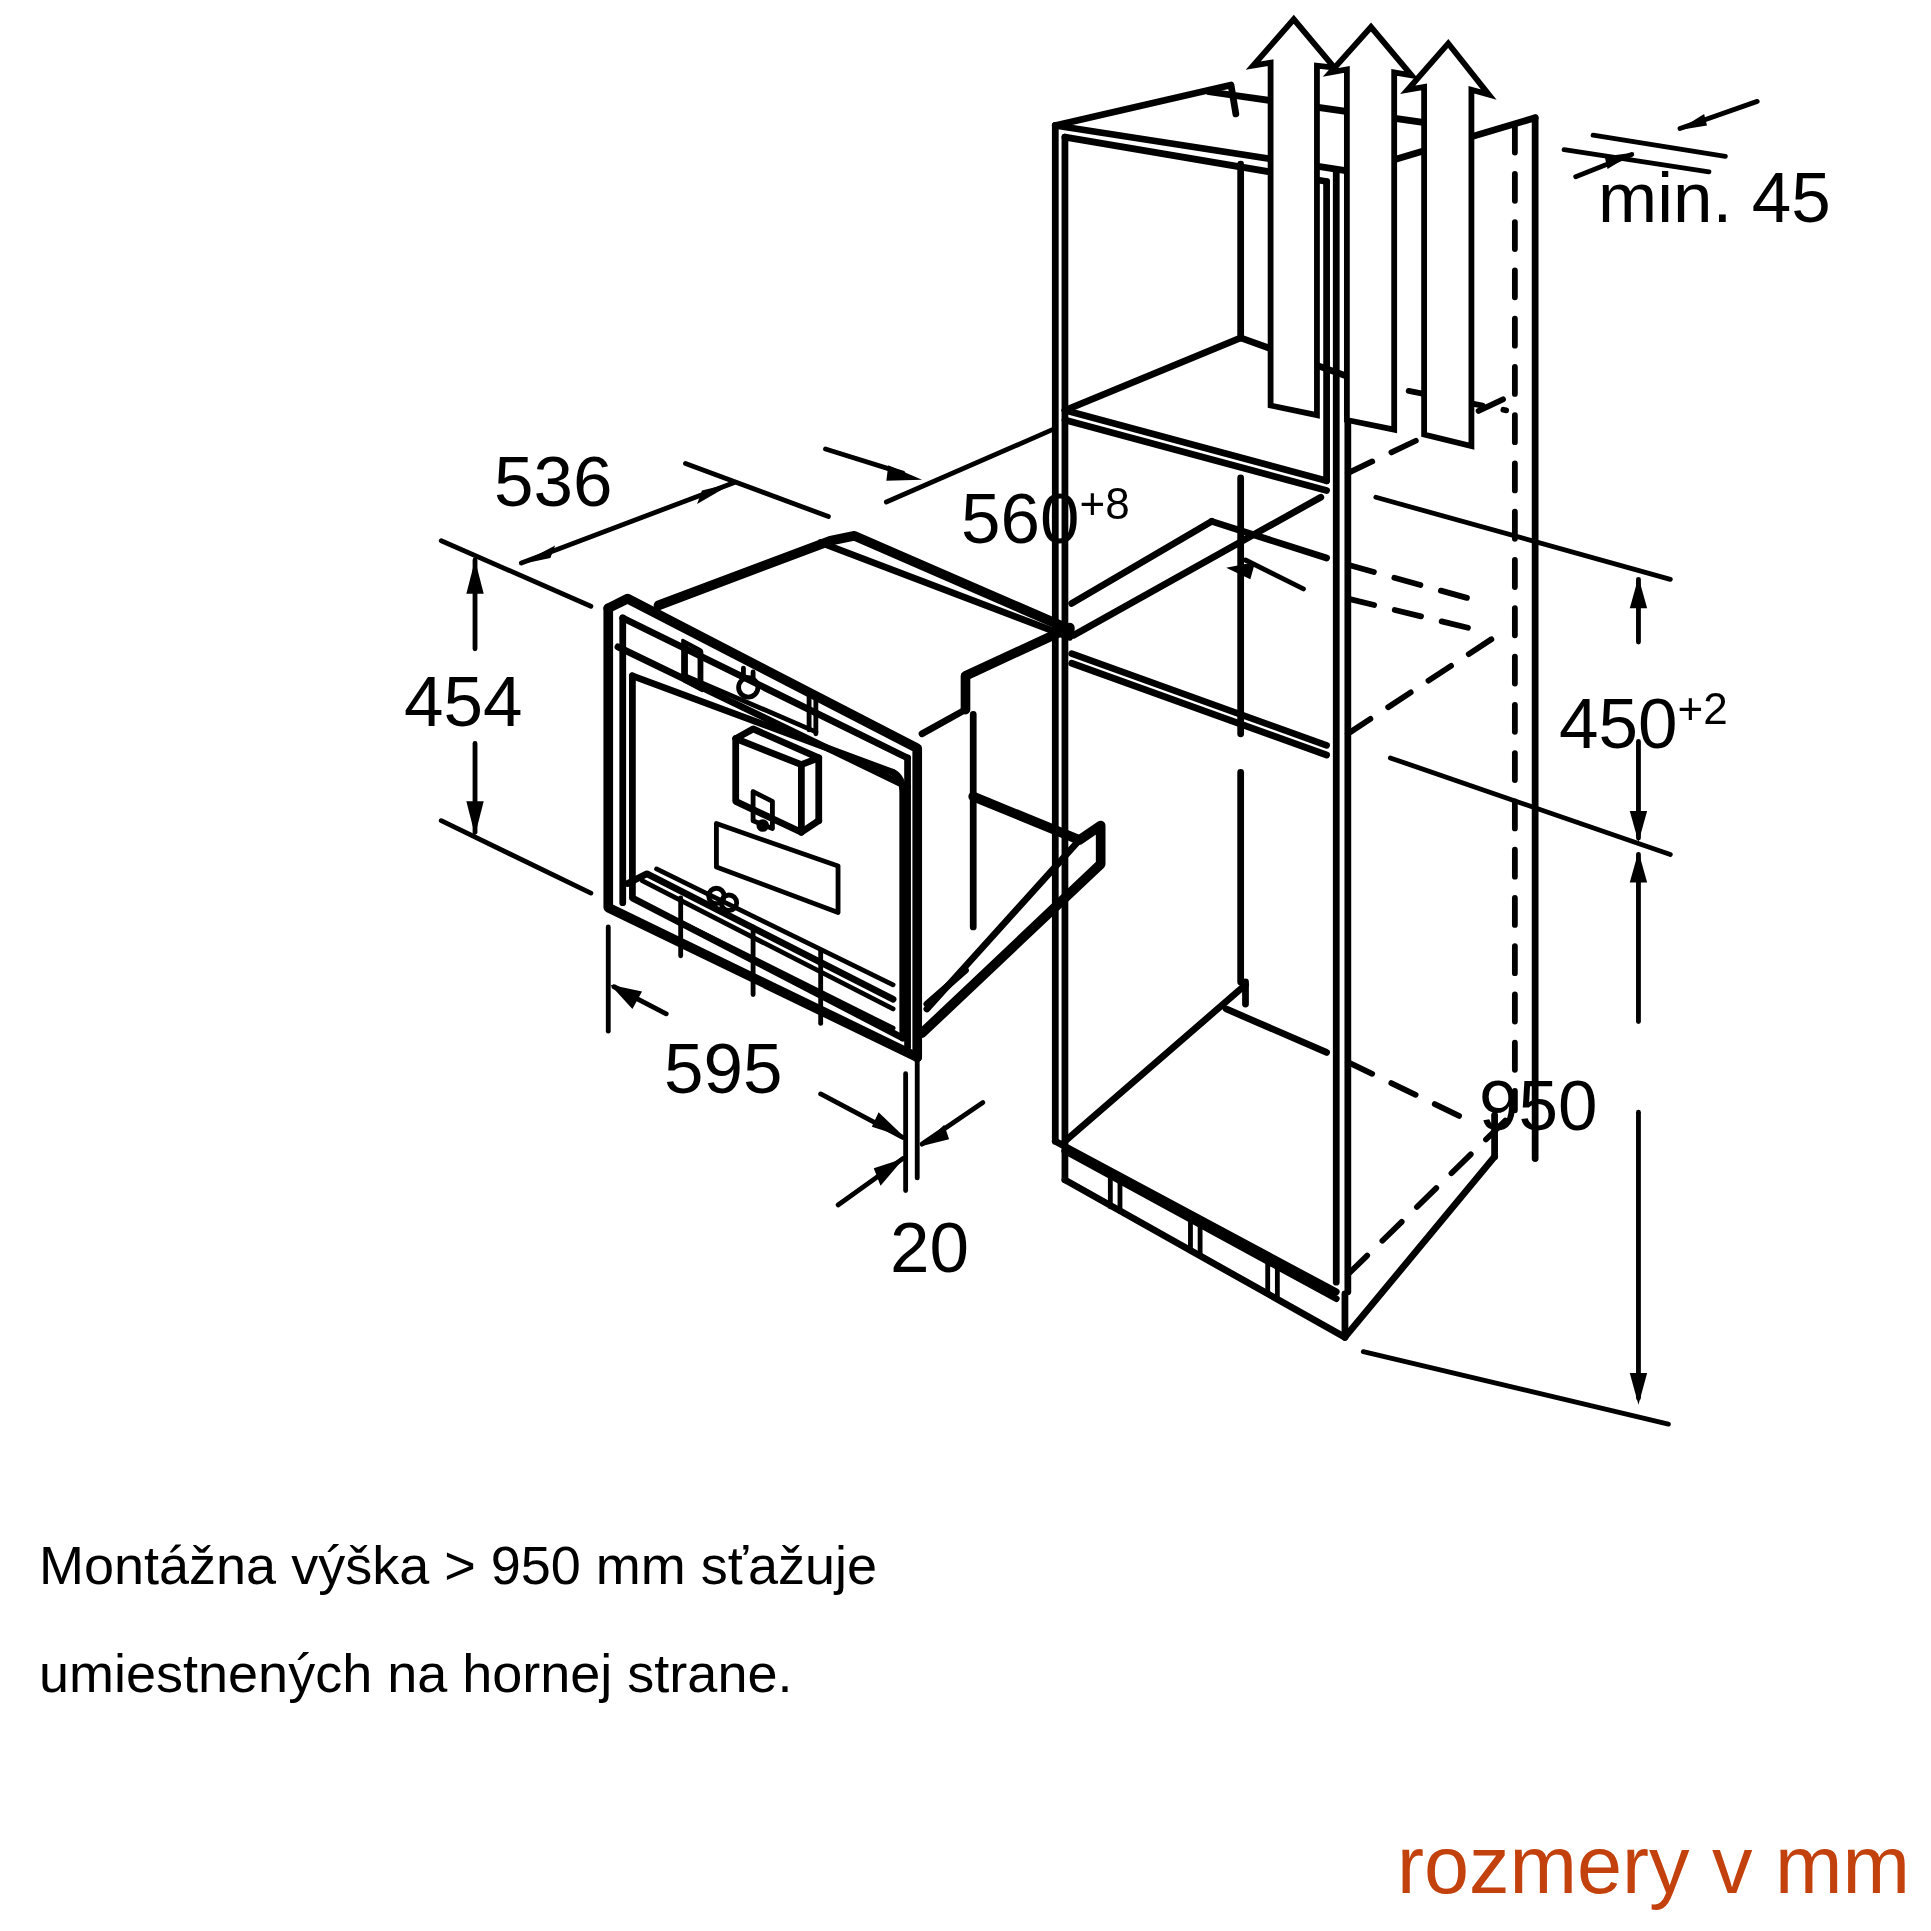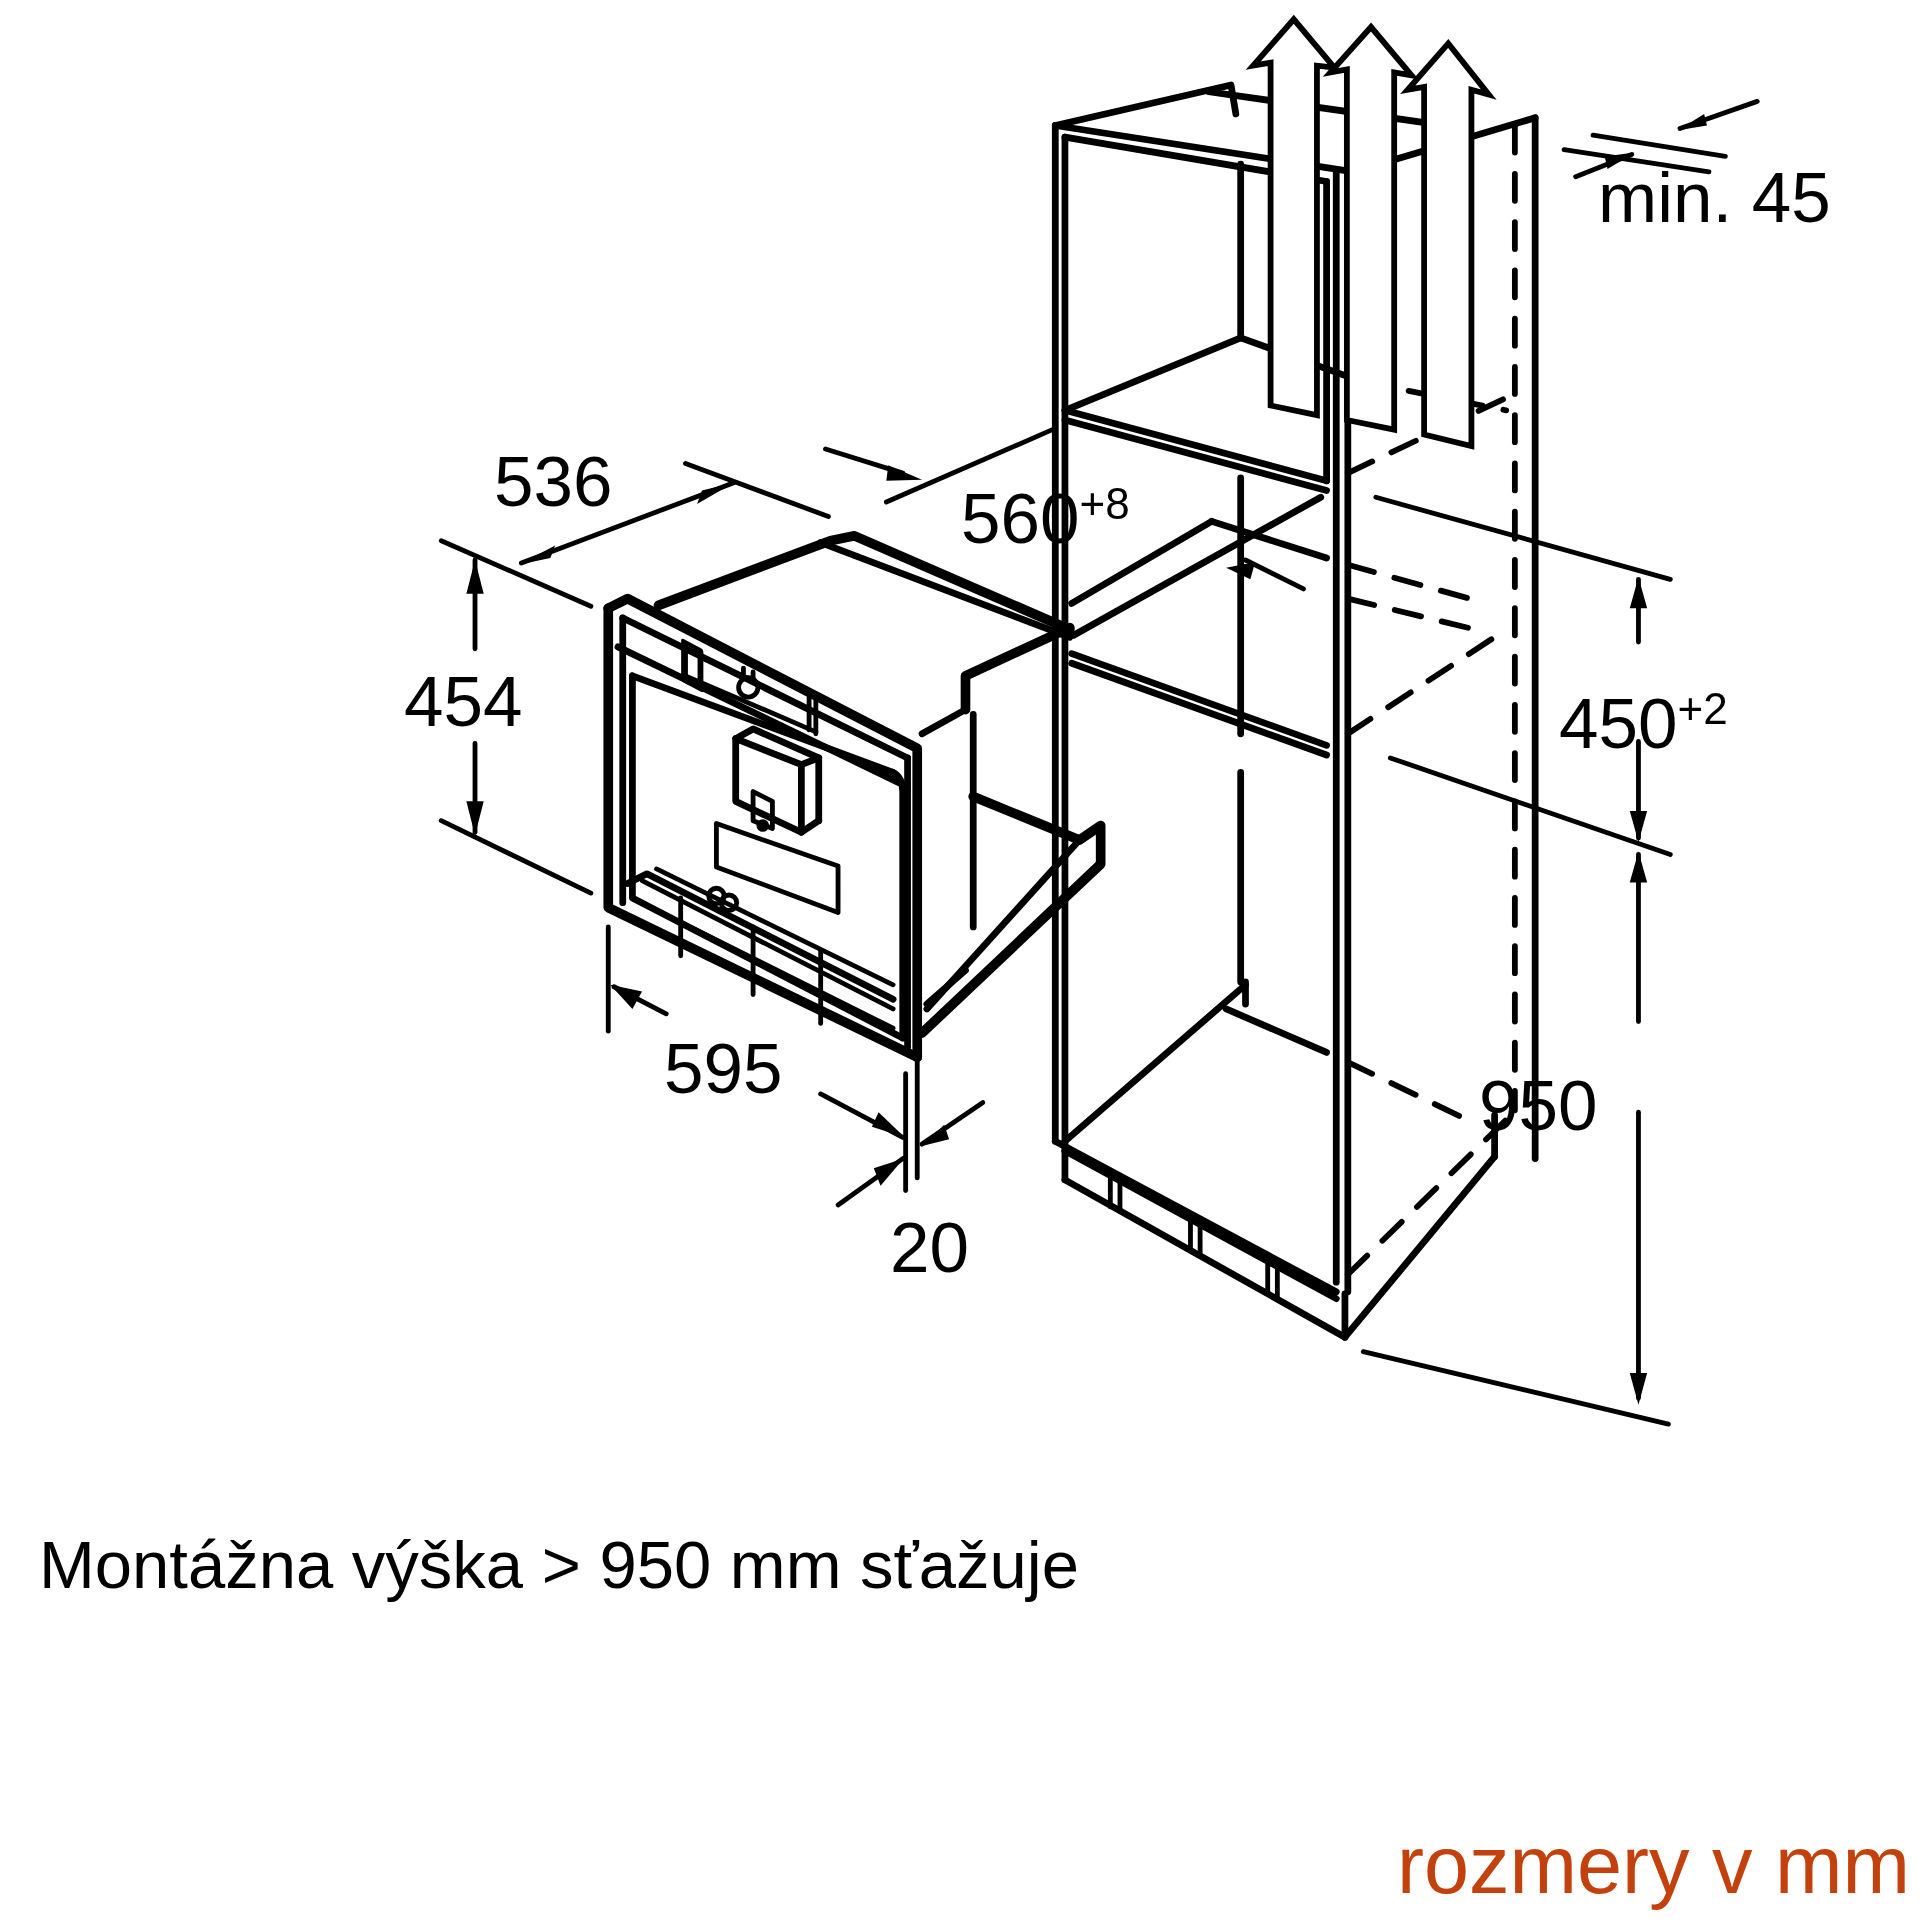--- a/index.html
+++ b/index.html
@@ -7,21 +7,21 @@
     #diagram { position: absolute; left: 0; top: 0; width: 1931px; height: 1931px; }
     .ln { stroke: #000; stroke-width: 7; fill: none; stroke-linecap: round; stroke-linejoin: round; }
     .lt { stroke: #000; stroke-width: 5; fill: none; stroke-linecap: round; stroke-linejoin: round; }
     .lth { stroke: #000; stroke-width: 10; fill: none; stroke-linecap: round; stroke-linejoin: round; }
     .ld { stroke: #000; stroke-width: 6; fill: none; stroke-dasharray: 28 22; stroke-linecap: round; }
     .ah { fill: #000; stroke: none; }
     .arrow-up { stroke: #000; stroke-width: 6; fill: #fff; stroke-linejoin: miter; }
     .dim { position: absolute; font-family: "Liberation Sans", sans-serif; color: #000; line-height: 1; white-space: nowrap; }
     .dim sup { font-size: 0.62em; vertical-align: 0; position: relative; top: -0.55em; }
     .big { font-size: 71px; }
-    .note { position: absolute; left: 39px; top: 1511px; font-family: "Liberation Sans", sans-serif; font-size: 67px; line-height: 108px; color: #000; }
+    .note { position: absolute; left: 39px; top: 1511px; font-family: "Liberation Sans", sans-serif; font-size: 54px; line-height: 108px; color: #000; }
     .note div { white-space: nowrap; }
     .unit { position: absolute; right: 21px; top: 1825px; font-family: "Liberation Sans", sans-serif; font-size: 81px; color: #c2410c; line-height: 1; white-space: nowrap; }
   </style>
 </head>
 <body>
 
 <svg id="diagram" viewBox="0 0 2000 2000" xmlns="http://www.w3.org/2000/svg">
 
   <g>
 
@@ -214,16 +214,17 @@
 <div class="dim big" style="left:664px; top:1033px;">595</div>
 <div class="dim big" style="left:890px; top:1212px;">20</div>
 
 <div class="dim big" style="left:961px; top:483px;"><span>560</span><sup>+8</sup></div>
 <div class="dim big" style="left:1598px; top:162px;">min. 45</div>
 <div class="dim big" style="left:1559px; top:688px;"><span>450</span><sup>+2</sup></div>
 <div class="dim big" style="left:1479px; top:1038px;margin-top:32px;">950</div>
 
 <div class="note">
   <div>Montážna výška &gt; 950 mm sťažuje</div>
+  <div>umiestnených na hornej strane.</div>
 </div>
 
 <div class="unit">rozmery v mm</div>
 
 
 </body></html>

